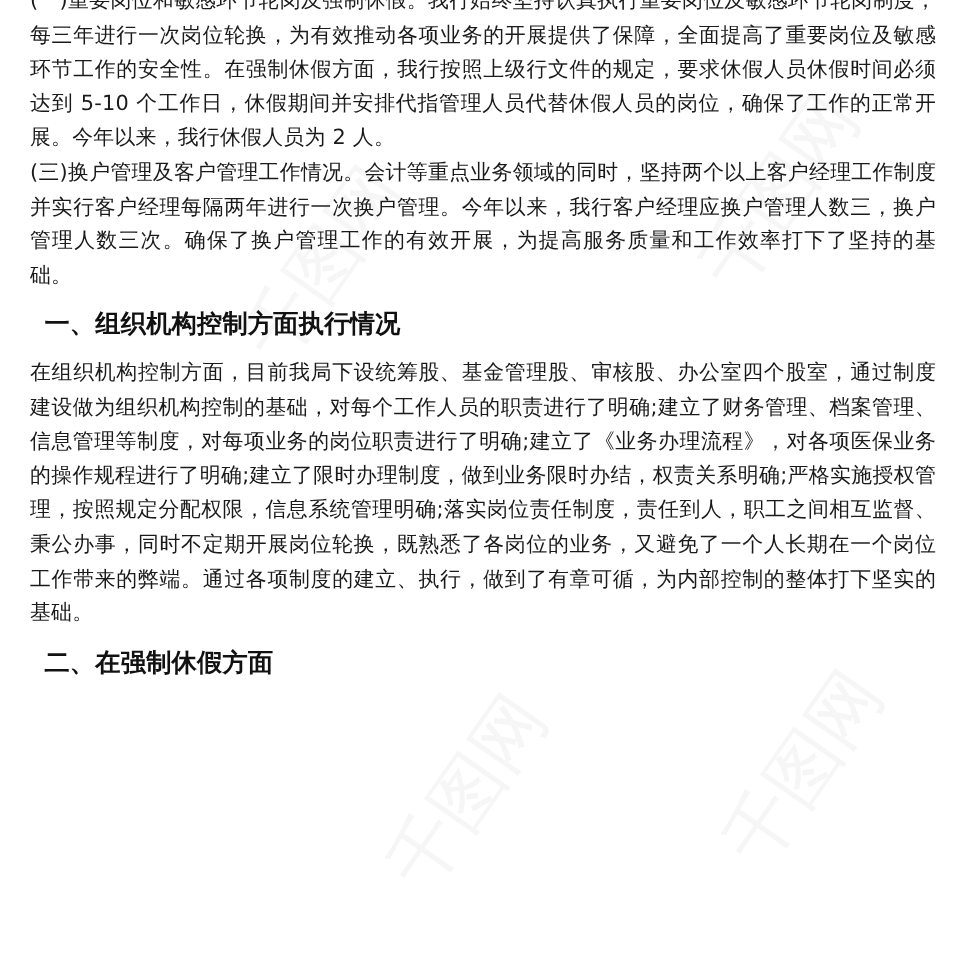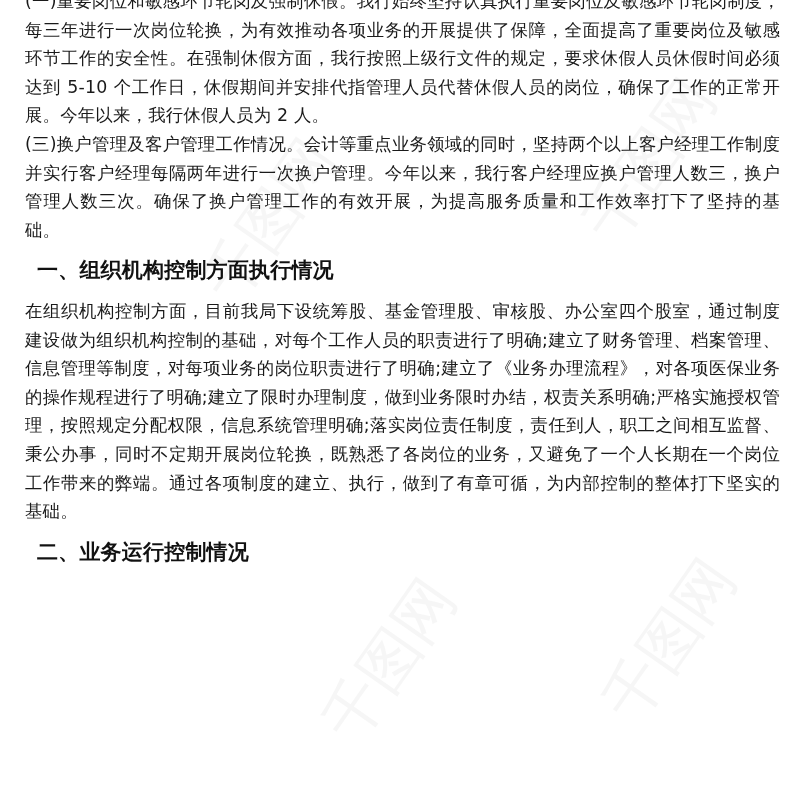--- a/index.html
+++ b/index.html
@@ -27,14 +27,14 @@
 <div class="watermark" style="left:180px; top:180px;">千图网</div>
 <div class="watermark" style="left:560px; top:120px;">千图网</div>
 <div class="watermark" style="left:300px; top:620px;">千图网</div>
 <div class="watermark" style="left:580px; top:600px;">千图网</div>
 
 <div class="doc">
   <p>(一)重要岗位和敏感环节轮岗及强制休假。我行始终坚持认真执行重要岗位及敏感环节轮岗制度，每三年进行一次岗位轮换，为有效推动各项业务的开展提供了保障，全面提高了重要岗位及敏感环节工作的安全性。在强制休假方面，我行按照上级行文件的规定，要求休假人员休假时间必须达到 5-10 个工作日，休假期间并安排代指管理人员代替休假人员的岗位，确保了工作的正常开展。今年以来，我行休假人员为 2 人。</p>
   <p>(三)换户管理及客户管理工作情况。会计等重点业务领域的同时，坚持两个以上客户经理工作制度并实行客户经理每隔两年进行一次换户管理。今年以来，我行客户经理应换户管理人数三，换户管理人数三次。确保了换户管理工作的有效开展，为提高服务质量和工作效率打下了坚持的基础。</p>
   <h2>一、组织机构控制方面执行情况</h2>
   <p>在组织机构控制方面，目前我局下设统筹股、基金管理股、审核股、办公室四个股室，通过制度建设做为组织机构控制的基础，对每个工作人员的职责进行了明确;建立了财务管理、档案管理、信息管理等制度，对每项业务的岗位职责进行了明确;建立了《业务办理流程》，对各项医保业务的操作规程进行了明确;建立了限时办理制度，做到业务限时办结，权责关系明确;严格实施授权管理，按照规定分配权限，信息系统管理明确;落实岗位责任制度，责任到人，职工之间相互监督、秉公办事，同时不定期开展岗位轮换，既熟悉了各岗位的业务，又避免了一个人长期在一个岗位工作带来的弊端。通过各项制度的建立、执行，做到了有章可循，为内部控制的整体打下坚实的基础。</p>
-  <h2>二、业务运行控制情况</h2>
+  <h2>二、在强制休假方面</h2>
 </div>
 
 </body></html>

